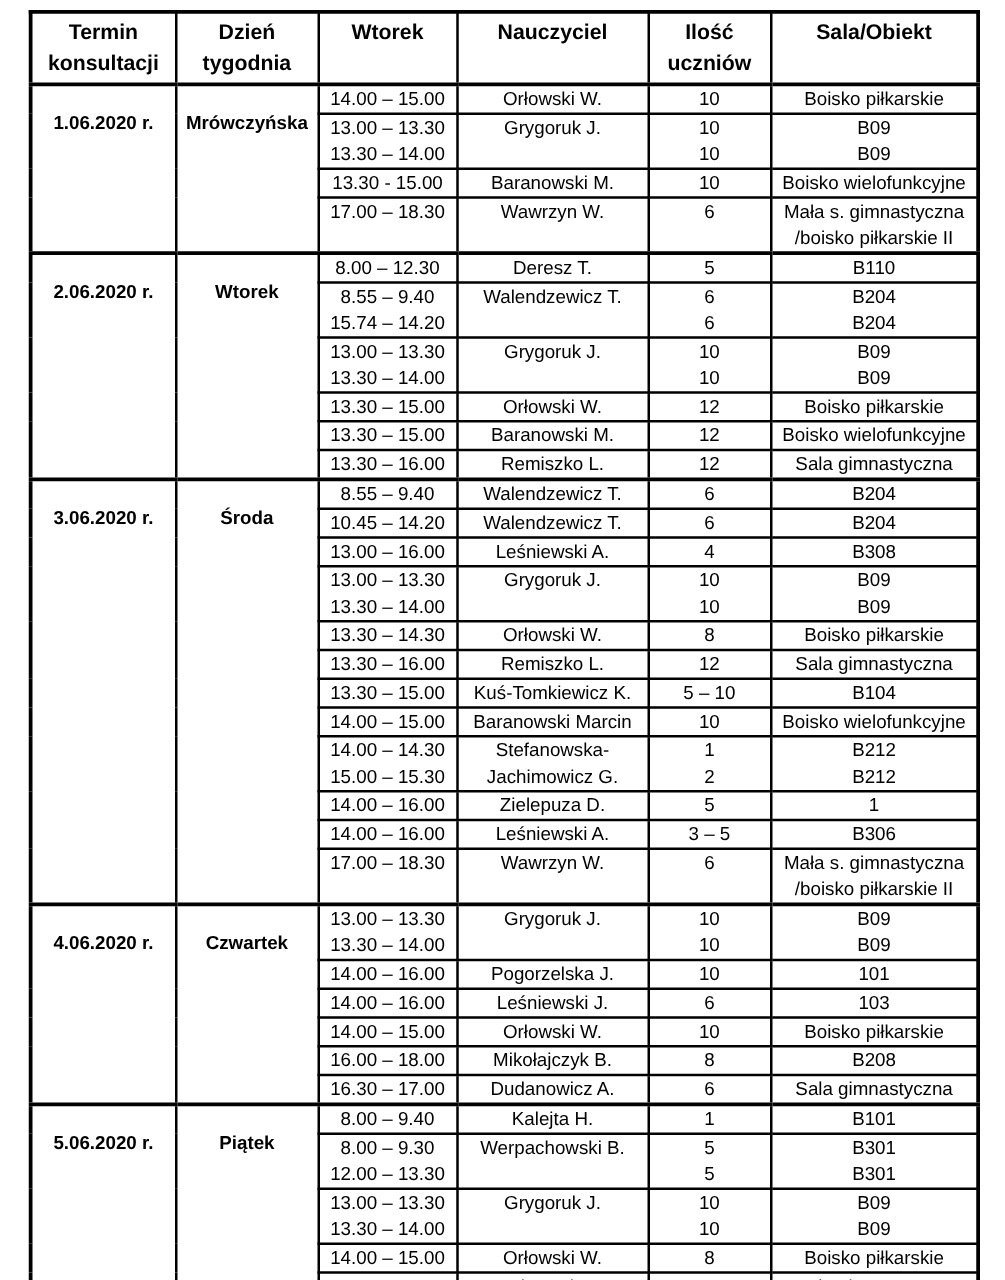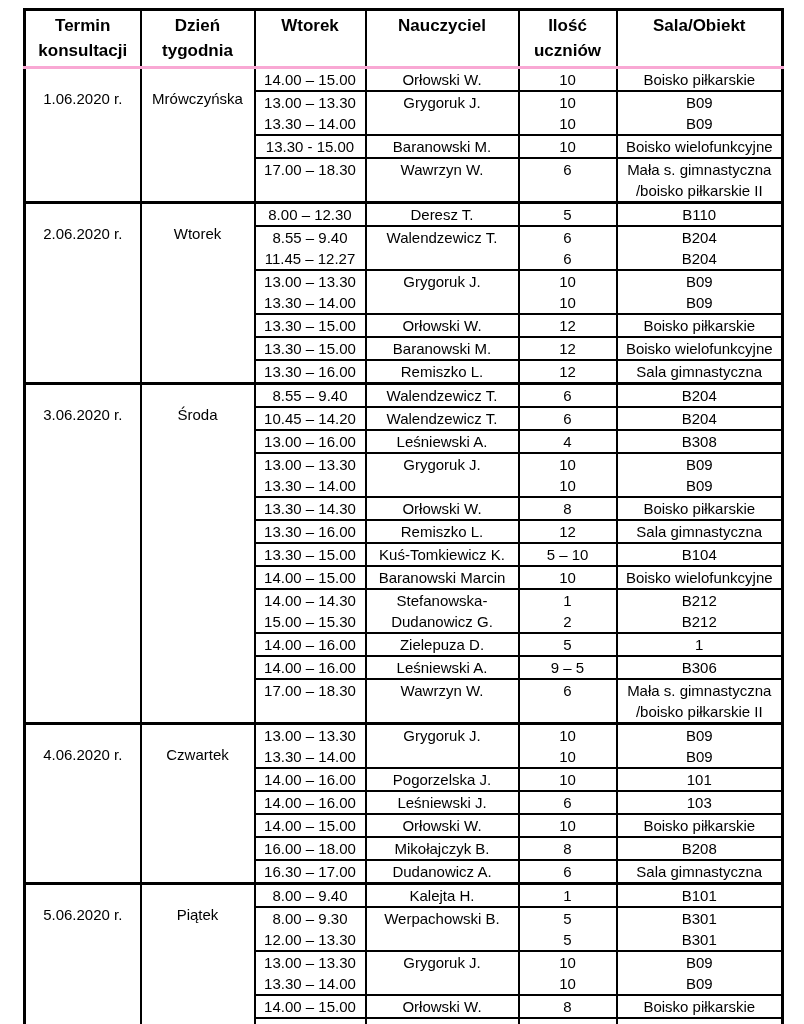--- a/index.html
+++ b/index.html
@@ -22,30 +22,30 @@
     padding: 0;
     text-align: center;
     vertical-align: top;
     overflow: hidden;
   }
   thead th {
     font-size: 17px;
     font-weight: 700;
     height: 53px;
     padding-top: 2px;
-    border-bottom: 3px solid #f9a8d4;
+    border-bottom: 3px solid #000000;
   }
   thead th .hline { height: 25px; line-height: 25px; white-space: nowrap; }
 
   tbody td { font-size: 15px; }
   tbody tr.day-start td { border-top: 3px solid #000; }
   tbody tr:not(.day-start) td { border-top: 1px solid #000; }
 
   td.date-cell, td.day-cell {
-    font-weight: 400;
+    font-weight: 700;
     padding-top: 21px;
   }
   .line { height: 21px; line-height: 21px; white-space: nowrap; }
 </style>
 </head>
 <body>
 
 <div class="page">
   <table class="schedule">
     <colgroup>
@@ -156,21 +156,21 @@
           <td>
             <div class="line">5</div>
           </td>
           <td>
             <div class="line">B110</div>
           </td>
         </tr>
         <tr>
           <td>
             <div class="line">8.55 – 9.40</div>
-            <div class="line">11.45 – 12.27</div>
+            <div class="line">15.74 – 14.20</div>
           </td>
           <td>
             <div class="line">Walendzewicz T.</div>
           </td>
           <td>
             <div class="line">6</div>
             <div class="line">6</div>
           </td>
           <td>
             <div class="line">B204</div>
@@ -353,21 +353,21 @@
             <div class="line">Boisko wielofunkcyjne</div>
           </td>
         </tr>
         <tr>
           <td>
             <div class="line">14.00 – 14.30</div>
             <div class="line">15.00 – 15.30</div>
           </td>
           <td>
             <div class="line">Stefanowska-</div>
-            <div class="line">Dudanowicz G.</div>
+            <div class="line">Jachimowicz G.</div>
           </td>
           <td>
             <div class="line">1</div>
             <div class="line">2</div>
           </td>
           <td>
             <div class="line">B212</div>
             <div class="line">B212</div>
           </td>
         </tr>
@@ -386,21 +386,21 @@
           </td>
         </tr>
         <tr>
           <td>
             <div class="line">14.00 – 16.00</div>
           </td>
           <td>
             <div class="line">Leśniewski A.</div>
           </td>
           <td>
-            <div class="line">9 – 5</div>
+            <div class="line">3 – 5</div>
           </td>
           <td>
             <div class="line">B306</div>
           </td>
         </tr>
         <tr>
           <td>
             <div class="line">17.00 – 18.30</div>
           </td>
           <td>

